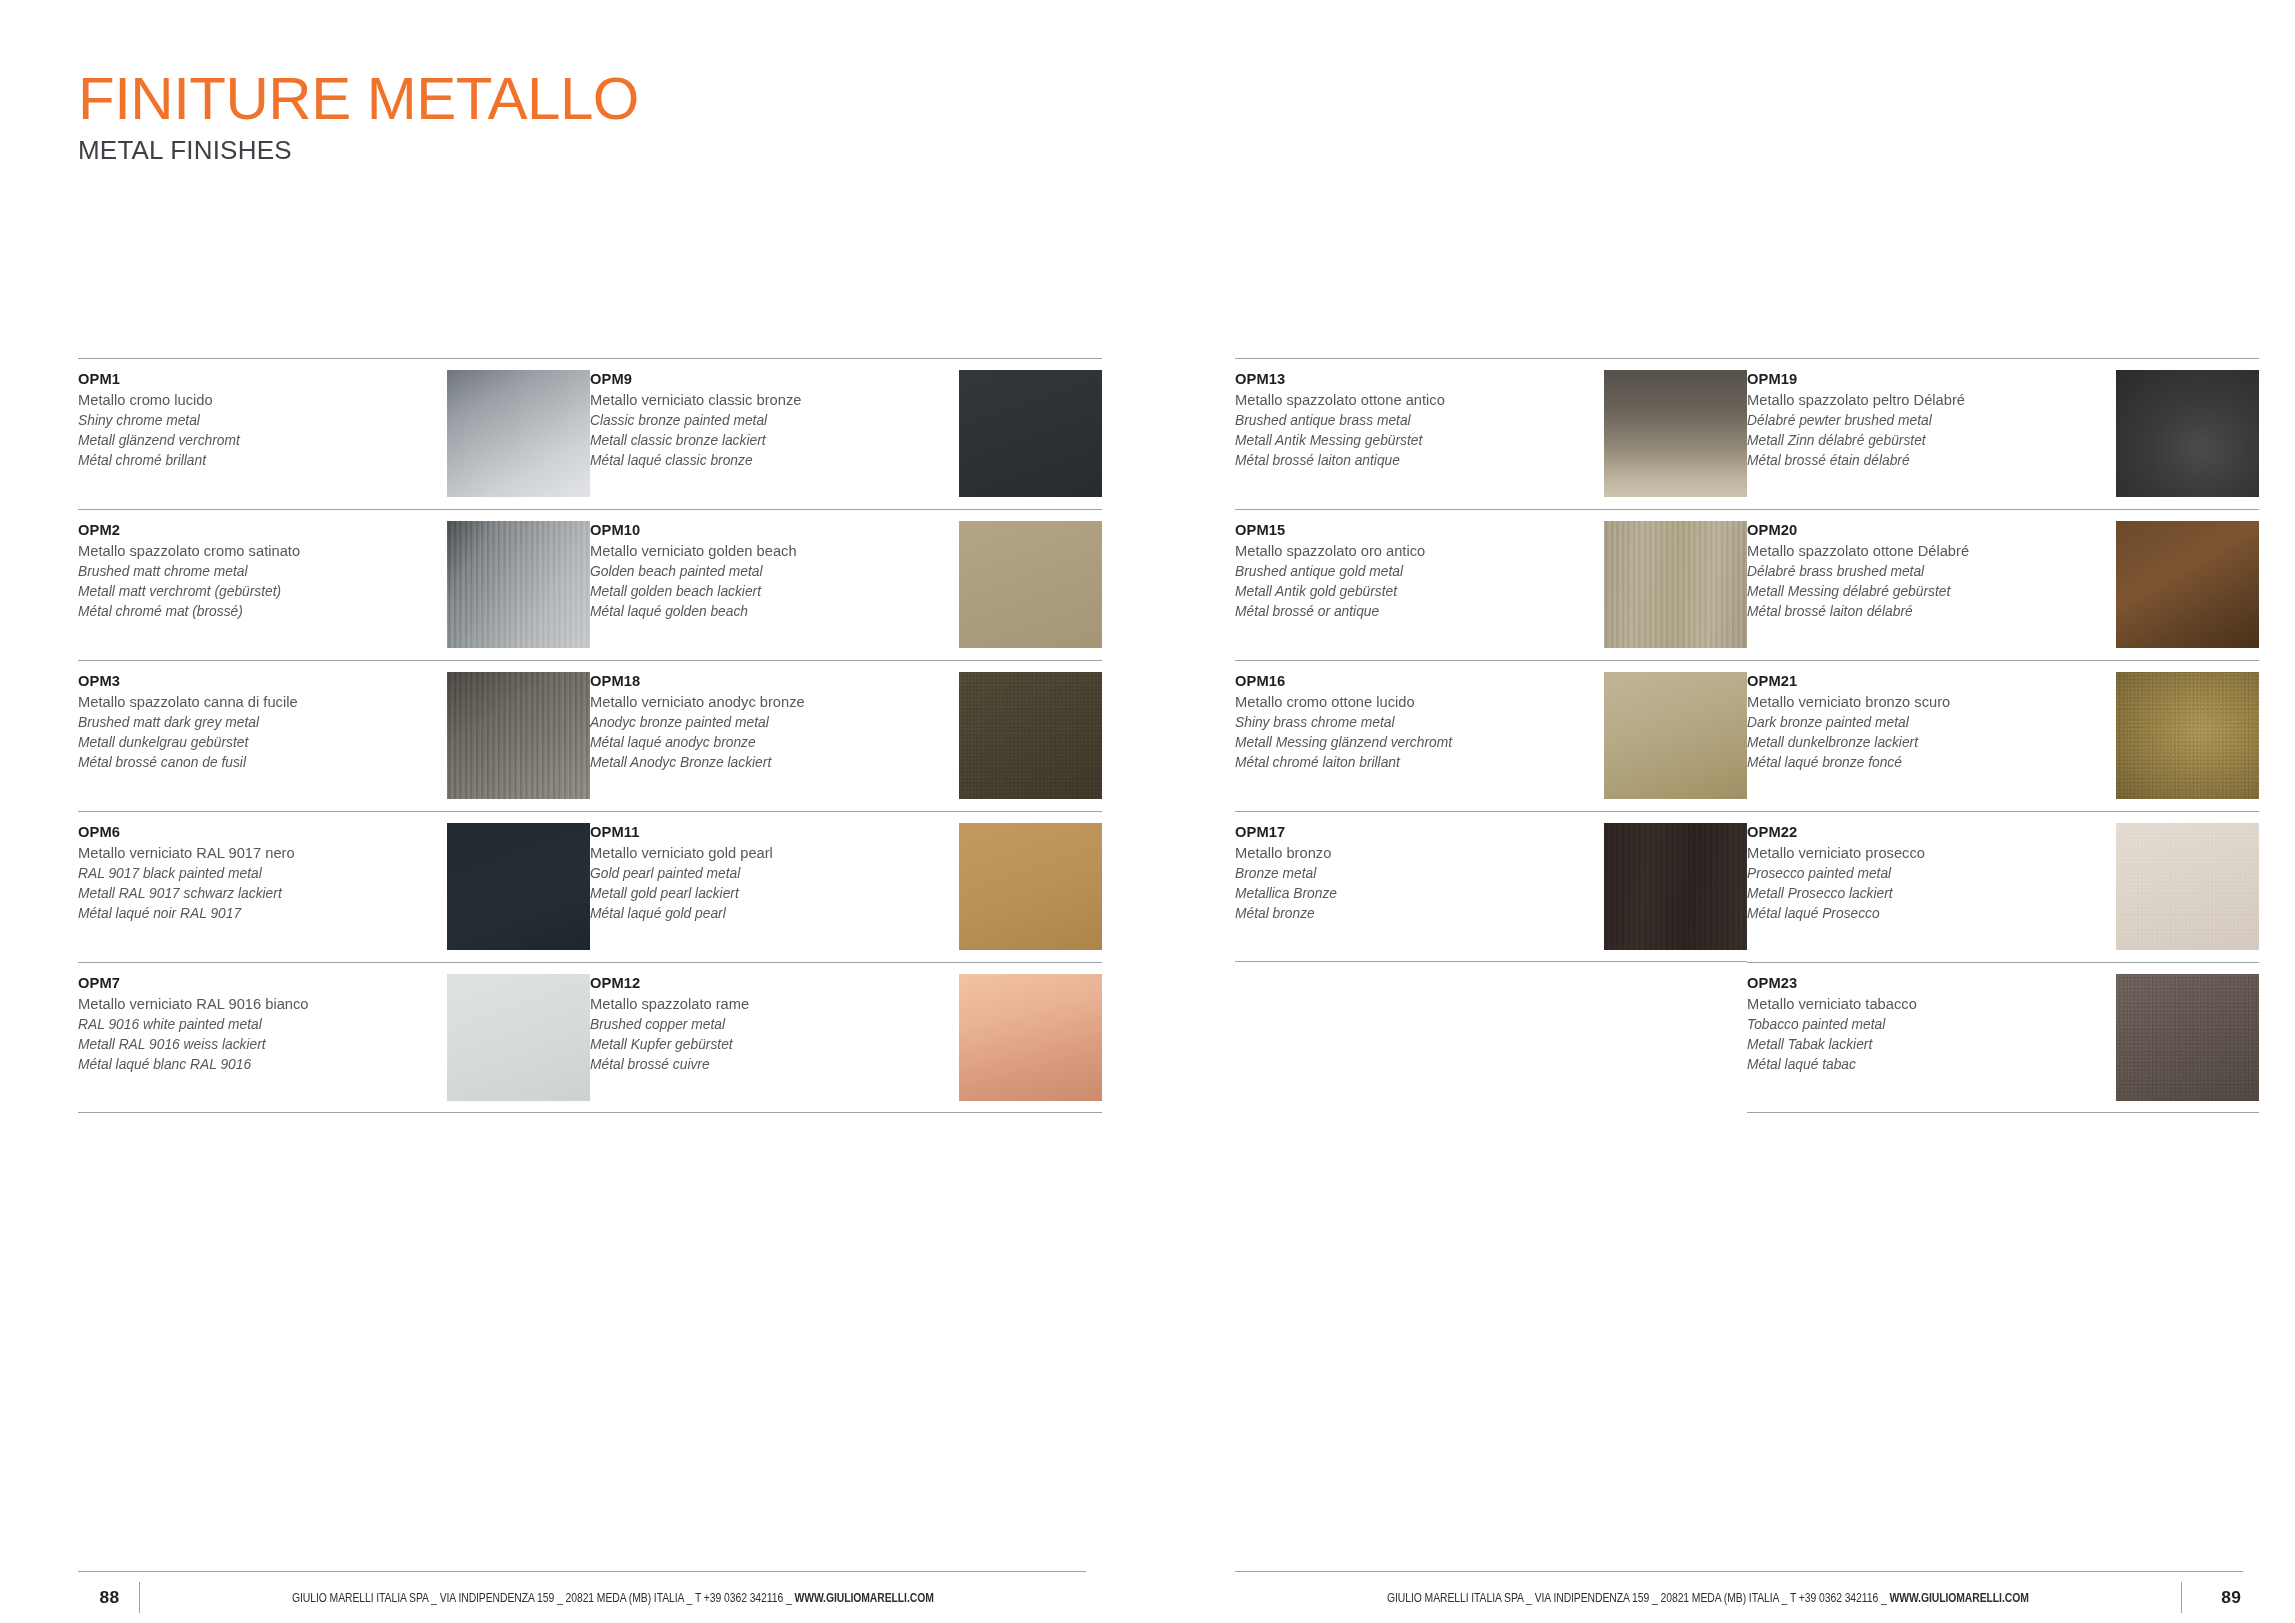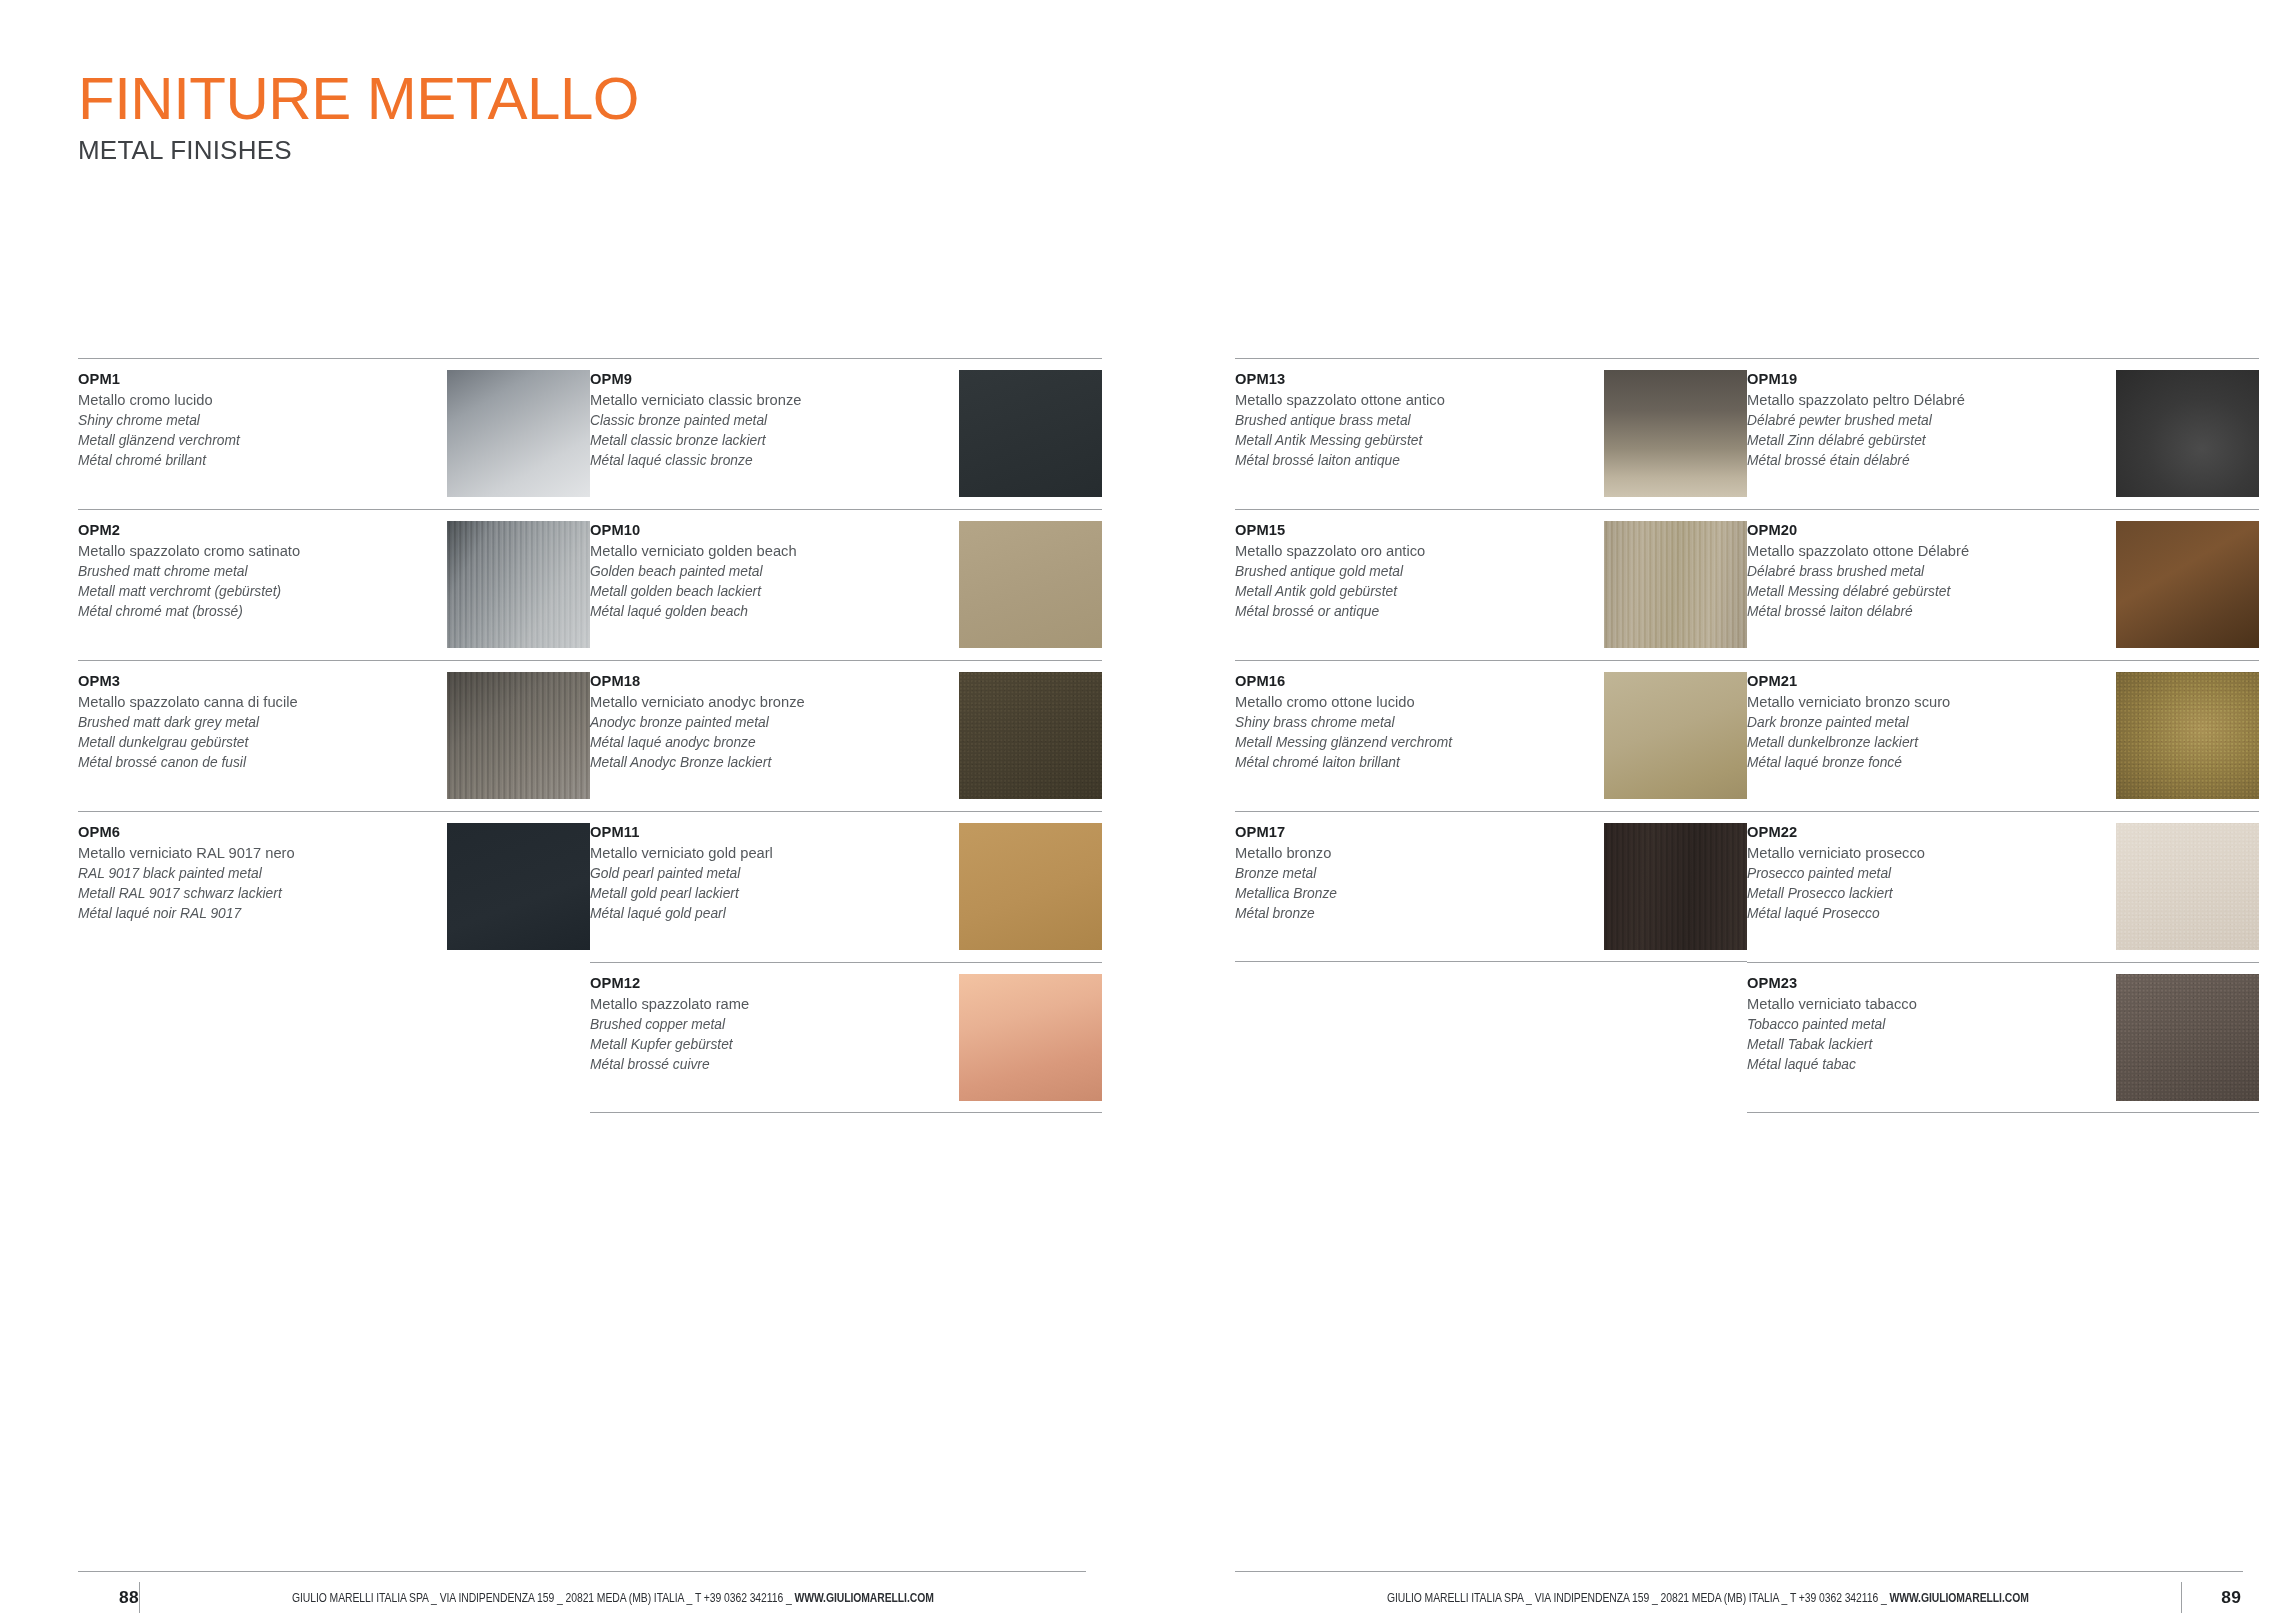--- a/index.html
+++ b/index.html
@@ -150,21 +150,21 @@
   }
   .footer-inner {
     position: absolute; left: 0; right: 0; top: 9.2px; bottom: 0;
     display: flex; align-items: center;
   }
   .footer.right .footer-inner { justify-content: flex-end; }
   .page-num {
     font-size: 17.4px; font-weight: 700; color: #1d2023;
     letter-spacing: 0.3px;
     width: 61px;
-    text-align: right;
+    text-align: center;
     padding-left: 1.8px;
   }
   .footer.right .page-num { text-align: right; padding-left: 0; padding-right: 1.8px; }
   .divider-v { width: 1.3px; height: 31px; background: #9ea1a4; }
   .footer-text {
     flex: 1;
     font-size: 13px;
     color: #2c2f33;
     letter-spacing: -0.1px;
     transform: scaleX(0.80);
@@ -221,20 +221,30 @@
             <div class="finish">
               <div class="f-text">
                 <div class="f-code">OPM6</div>
                 <div class="f-name">Metallo verniciato RAL 9017 nero</div>
                 <div class="f-tr">RAL 9017 black painted metal</div>
                 <div class="f-tr">Metall RAL 9017 schwarz lackiert</div>
                 <div class="f-tr">Métal laqué noir RAL 9017</div>
               </div>
               <div class="swatch sw-opm6"></div>
             </div>
+            <div class="finish last">
+              <div class="f-text">
+                <div class="f-code">OPM7</div>
+                <div class="f-name">Metallo verniciato RAL 9016 bianco</div>
+                <div class="f-tr">RAL 9016 white painted metal</div>
+                <div class="f-tr">Metall RAL 9016 weiss lackiert</div>
+                <div class="f-tr">Métal laqué blanc RAL 9016</div>
+              </div>
+              <div class="swatch sw-opm7"></div>
+            </div>
           </div>
         <div class="col" id="col1">
             <div class="finish">
               <div class="f-text">
                 <div class="f-code">OPM9</div>
                 <div class="f-name">Metallo verniciato classic bronze</div>
                 <div class="f-tr">Classic bronze painted metal</div>
                 <div class="f-tr">Metall classic bronze lackiert</div>
                 <div class="f-tr">Métal laqué classic bronze</div>
               </div>

